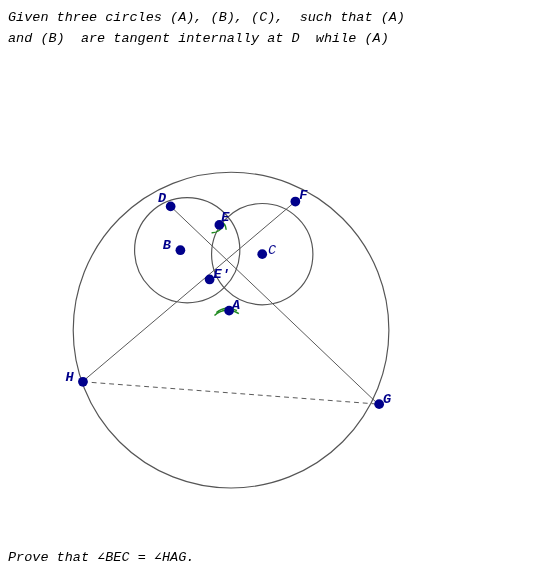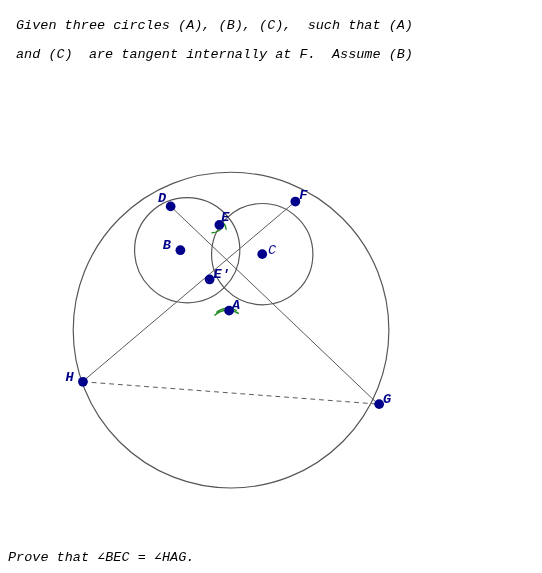--- a/index.html
+++ b/index.html
@@ -14,21 +14,21 @@
     #text-block {
       position: absolute;
       top: 8px;
       left: 8px;
       right: 8px;
       font-size: 13.5px;
       line-height: 1.55;
       color: #000;
     }
     #text-block p {
-      margin: 8px;
+      margin: 0;
     }
     .italic { font-style: italic; }
     #diagram {
       position: absolute;
       top: 145px;
       left: 0;
       width: 542px;
       height: 380px;
     }
     #bottom-text {
@@ -38,21 +38,21 @@
       font-size: 13.5px;
       color: #000;
       text-align: center;
     }
   </style>
 </head>
 <body>
 
 <div id="text-block">
   <p><span class="italic">Given three circles (A), (B), (C),&nbsp; such that (A)</span></p>
-  <p><span class="italic">and (C)&nbsp; are tangent internally at F.&nbsp; Assume (B)</span></p>
+  <p><span class="italic">and (B)&nbsp; are tangent internally at D&nbsp; while (A)</span></p>
 </div>
 
 <svg id="diagram" viewBox="0 0 542 390" xmlns="http://www.w3.org/2000/svg">
 
   <circle cx="230" cy="190" r="162" fill="none" stroke="#555" stroke-width="1.2"></circle>
 
   <circle cx="185" cy="108" r="54" fill="none" stroke="#555" stroke-width="1.2"></circle>
 
   <circle cx="262" cy="112" r="52" fill="none" stroke="#555" stroke-width="1.2"></circle>
 

